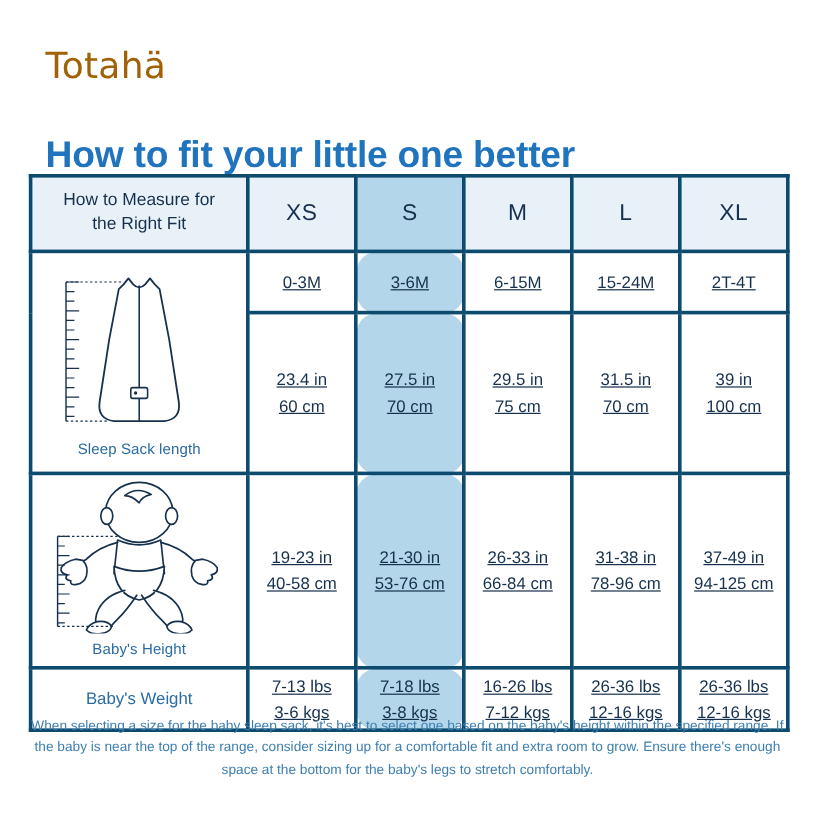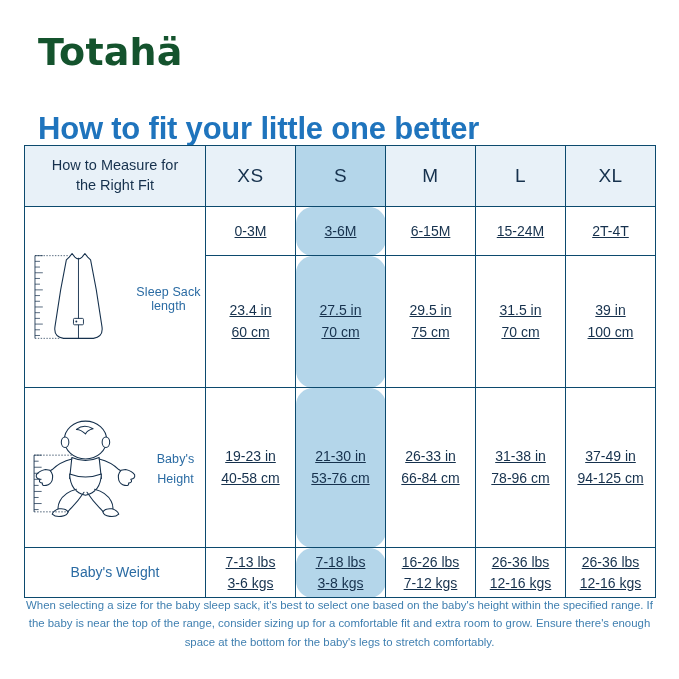--- a/index.html
+++ b/index.html
@@ -20,24 +20,24 @@
   .logo-wrap {
     position: absolute;
     left: 38px;
     top: 27px;
     height: 44px;
     display: flex;
     align-items: flex-end;
   }
   .logo-text {
     font-family: "DejaVu Sans", sans-serif;
-    font-size: 38px;
-    font-weight: 700;
+    font-size: 30px;
+    font-weight: 400;
     letter-spacing: 0.2px;
-    color: #14532d;
+    color: #a16207;
     line-height: 1;
   }
 
   
   .headline {
     position: absolute;
     left: 38px;
     top: 78px;
     font-size: 31px;
     font-weight: bold;
@@ -51,21 +51,21 @@
   
   .chart {
     position: absolute;
     left: 24px;
     top: 145px;
     width: 631px;
     border-collapse: collapse;
     table-layout: fixed;
   }
   .chart td, .chart th {
-    border: 1px solid #0c4a6e;
+    border: 3px solid #0c4a6e;
     padding: 0;
     text-align: center;
     vertical-align: middle;
     font-weight: normal;
   }
   .col-label { width: 181px; }
   .col-size  { width: 90px; }
 
   thead th {
     background: #e8f1f8;
@@ -91,20 +91,21 @@
   .r-age td { height: 48px; font-size: 14px; }
   .r-len td { height: 131px; font-size: 14px; line-height: 1.55; }
   .r-hgt td { height: 159px; font-size: 14px; line-height: 1.55; }
   .r-wgt td { height: 49px; font-size: 14px; line-height: 1.5; }
 
   .illo-cell {
     padding: 6px 0 8px 0;
   }
   .illo-inner {
     display: flex;
+    flex-direction: column;
     align-items: center;
     justify-content: center;
   }
   .illo-caption {
     margin-top: 4px;
     font-size: 12.5px;
     color: #2a6ba3;
     letter-spacing: .1px;
   }
   .row-label {

